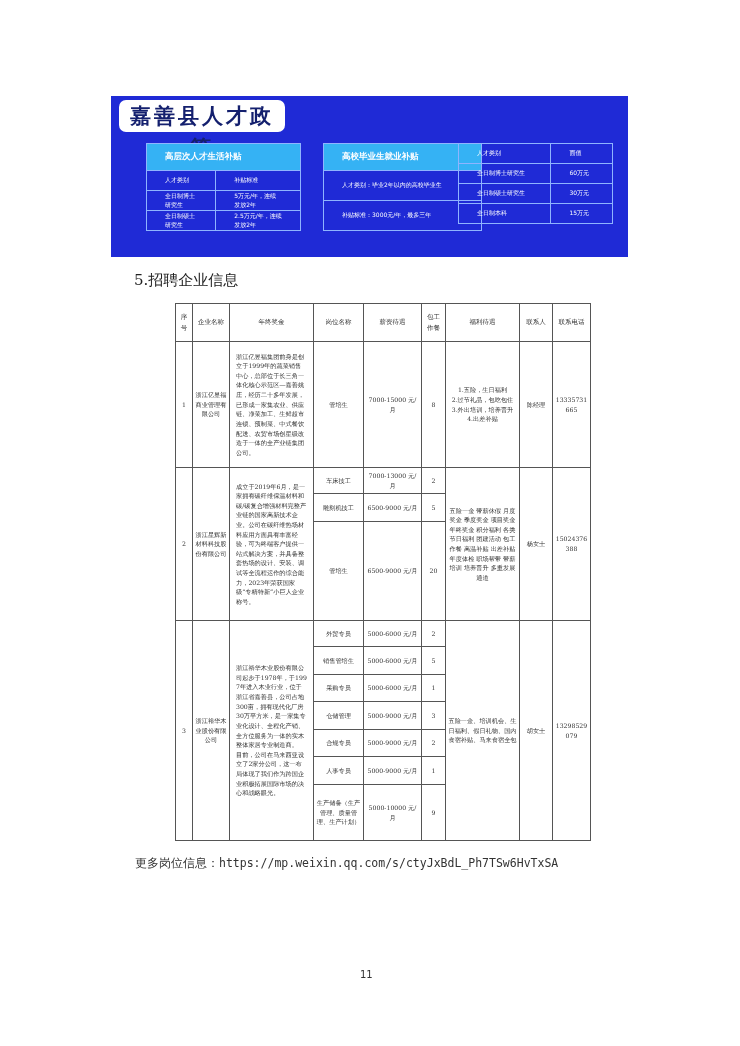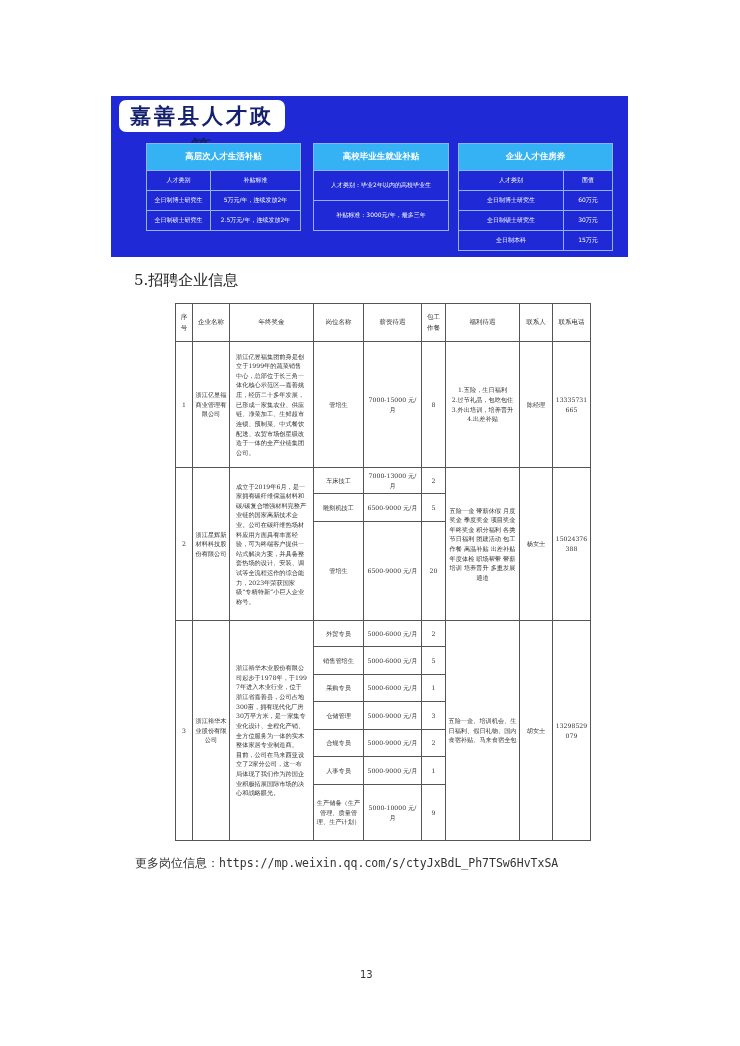--- a/index.html
+++ b/index.html
@@ -18,29 +18,29 @@
     background: #ffffff; border-radius: 7px;
     font-family: "DejaVu Sans", sans-serif; font-weight: bold;
     font-size: 21px; letter-spacing: 3px; color: #14206e;
     line-height: 32px; text-align: center;
   }
   .btable {
     position: absolute; border-collapse: collapse;
     font-family: "DejaVu Sans", sans-serif; color: #ffffff;
   }
   .btable td {
-    border: 1.5px solid #8fb4ff; text-align: center; font-size: 6px;
-    padding: 0 2px;
+    border: 1.5px solid #8fb4ff; text-align: left; font-size: 6px;
+    padding: 0 18px;
   }
   .btable td.hd {
     background: #35b2f4; font-size: 8.5px; font-weight: bold; height: 26px;
   }
   .btable td.cell { height: 19px; }
   .bt1 { left: 35px; top: 47px; width: 155px; }
-  .bt2 { left: 202px; top: 47px; width: 136px; }
+  .bt2 { left: 212px; top: 47px; width: 159px; }
   .bt3 { left: 347px; top: 47px; width: 155px; }
   .bt2 td.cell2 { height: 29px; }
 
   
   .section-heading {
     position: absolute; left: 134px; top: 271px; font-size: 15px; color: #222;
   }
 
   
   .rtable {
@@ -100,23 +100,20 @@
           <td class="cell2">人才类别：毕业2年以内的高校毕业生</td>
         </tr>
     <tr>
           <td class="cell2">补贴标准：3000元/年，最多三年</td>
         </tr>
   </tbody>
     </table>
 
   <table class="btable bt3">
     <tbody>
-        <tr>
-          <td colspan="2" class="hd">企业人才住房券</td>
-        </tr>
     <tr>
       <td class="cell">人才类别</td>
       <td class="cell">面值</td>
     </tr>
     <tr>
       <td class="cell">全日制博士研究生</td>
       <td class="cell">60万元</td>
     </tr>
     <tr>
       <td class="cell">全日制硕士研究生</td>
@@ -236,13 +233,13 @@
     <td>5000-10000 元/月</td>
     <td>9</td>
   </tr>
 </tbody>
   </table>
 
 <div class="more-info">
   <span>更多岗位信息：</span><span class="url">https://mp.weixin.qq.com/s/ctyJxBdL_Ph7TSw6HvTxSA</span>
 </div>
 
-<div class="page-number">13</div>
+<div class="page-number">11</div>
 
 </body></html>

